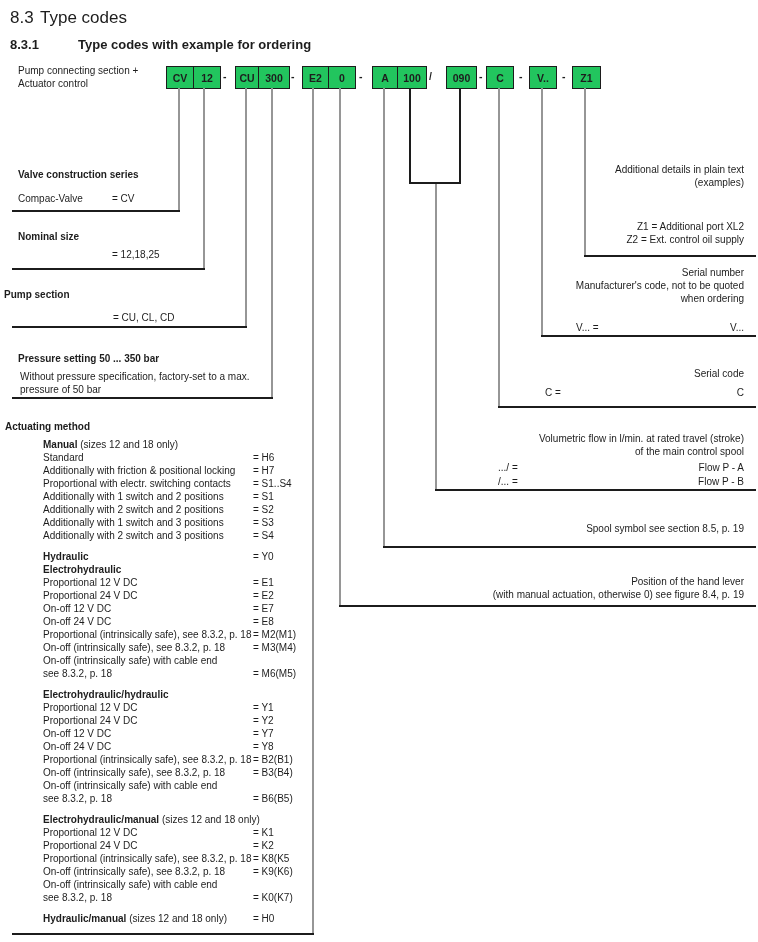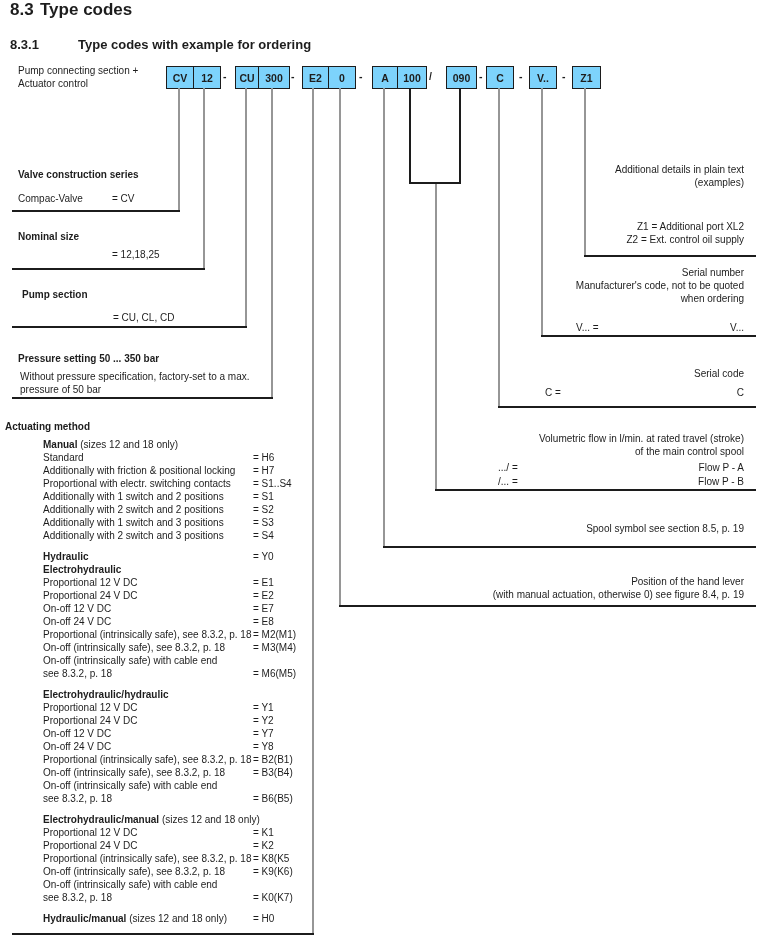--- a/index.html
+++ b/index.html
@@ -1,26 +1,26 @@
 <!DOCTYPE html>
 <html><head>
 <meta charset="utf-8">
 <style>
   html,body{margin:0;padding:0;background:#e8e8e8;}
   .page{position:relative;width:758px;height:942px;background:#ffffff;overflow:hidden;
         font-family:"Liberation Sans",sans-serif;color:#1d1d1d;}
   .txt{position:absolute;font-size:10px;line-height:13px;white-space:nowrap;}
   .b{font-weight:bold;}
-  .h1{position:absolute;top:0;left:10px;font-size:17px;font-weight:bold;white-space:nowrap;}
+  .h1{position:absolute;top:8px;left:10px;font-size:17px;font-weight:normal;white-space:nowrap;}
   .h1 .num{display:inline-block;width:30px;}
   .h2{position:absolute;top:37px;left:10px;font-size:13px;font-weight:bold;white-space:nowrap;}
   .h2 .num{display:inline-block;width:68px;}
   
   .cgroup{position:absolute;top:66px;height:21px;display:flex;border:1.5px solid #1c1c1c;
-          box-sizing:content-box;background:#7dd3fc;justify-content:space-between;}
+          box-sizing:content-box;background:#22c55e;justify-content:space-between;}
   .ccell{display:flex;align-items:center;justify-content:center;font-weight:bold;font-size:10.5px;}
   .ccell + .ccell{border-left:1.5px solid #1c1c1c;}
   .sep{position:absolute;top:66px;height:21px;line-height:21px;font-weight:bold;font-size:10.5px;}
   
   .vline{position:absolute;width:2px;background:#969696;}
   .vline.blk{background:#1c1c1c;}
   .hline{position:absolute;height:2px;background:#1c1c1c;}
   
   .kv{position:absolute;display:flex;justify-content:space-between;font-size:10px;line-height:13px;}
   
@@ -108,21 +108,21 @@
   <div class="hline" style="left:383px;top:546px;width:373px"></div>
   <div class="hline" style="left:339px;top:605px;width:417px"></div>
 
   <div class="txt b" style="left:18px;top:168px">Valve construction series</div>
   <div class="txt" style="left:18px;top:192px">Compac-Valve</div>
   <div class="txt" style="left:112px;top:192px">= CV</div>
 
   <div class="txt b" style="left:18px;top:230px">Nominal size</div>
   <div class="txt" style="left:112px;top:248px">= 12,18,25</div>
 
-  <div class="txt b" style="left:22px;top:288px">Pump section</div>
+  <div class="txt b" style="left:4px;top:288px">Pump section</div>
   <div class="txt" style="left:113px;top:311px">= CU, CL, CD</div>
 
   <div class="txt b" style="left:18px;top:352px">Pressure setting 50 ... 350 bar</div>
   <div class="txt" style="left:20px;top:370px">Without pressure specification, factory-set to a max.</div>
   <div class="txt" style="left:20px;top:383px">pressure of 50 bar</div>
 
   <div class="txt b" style="left:5px;top:420px">Actuating method</div>
 
   <div class="act">
 

